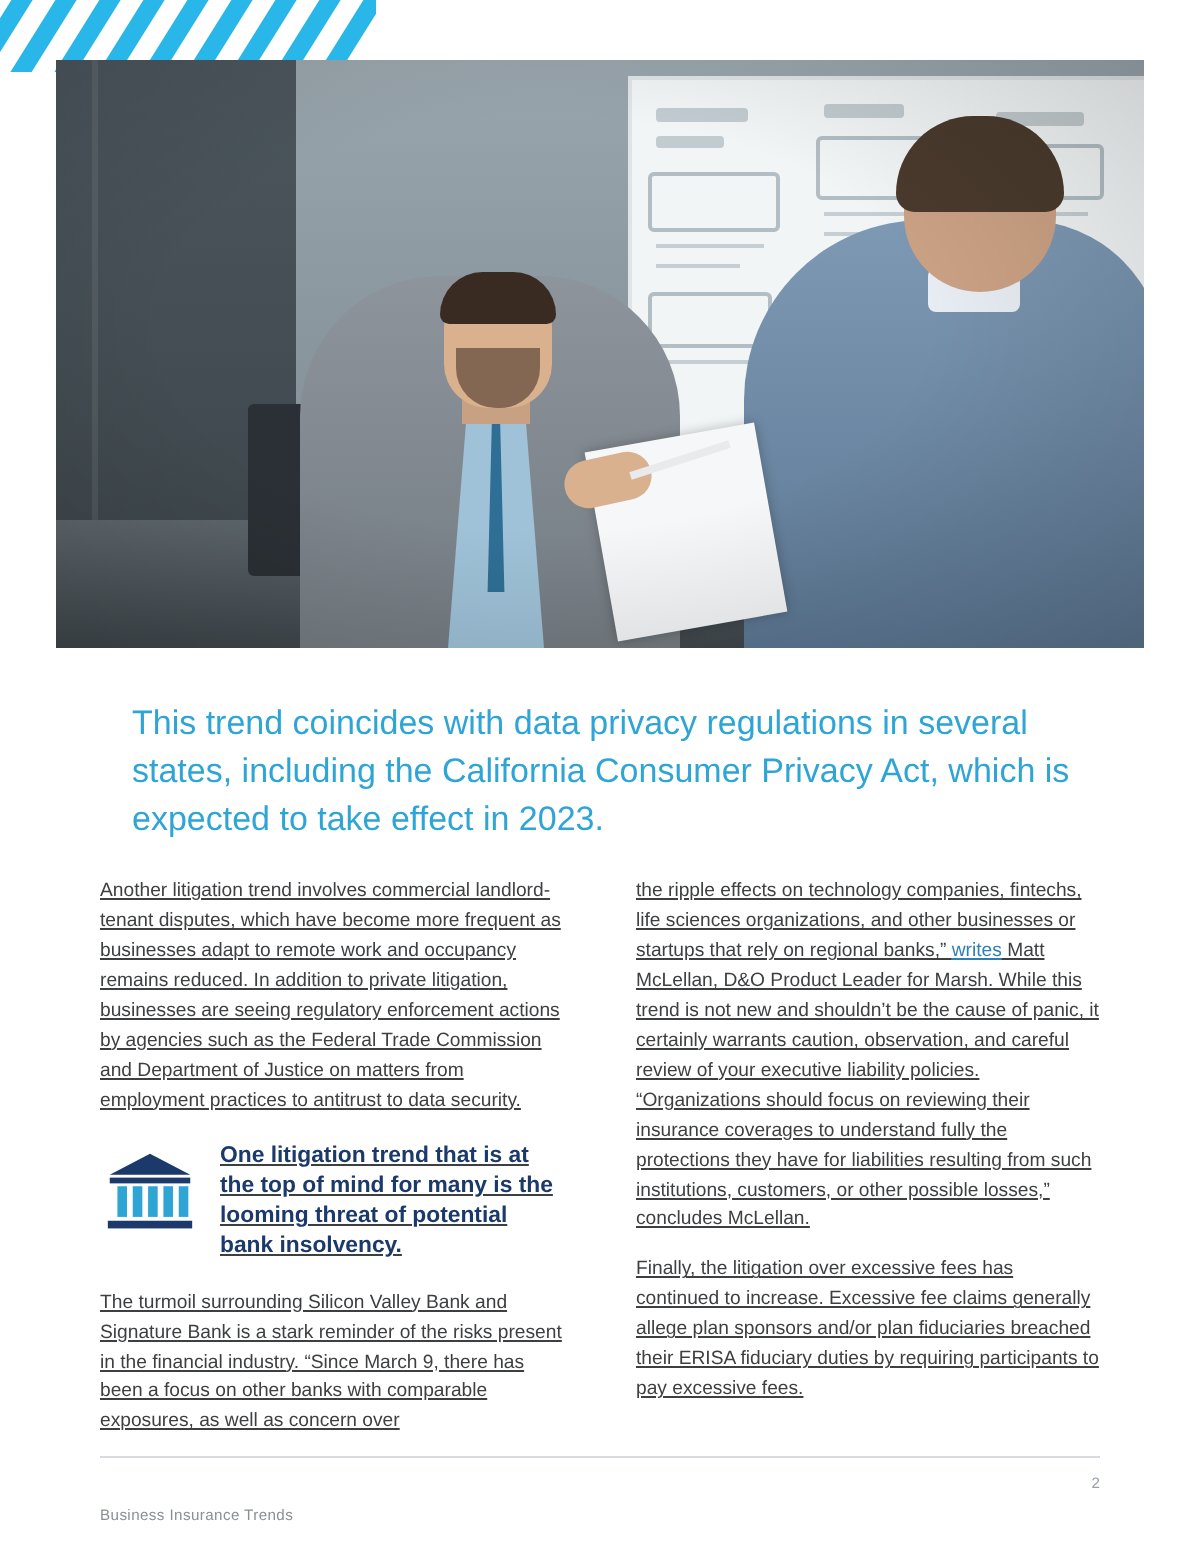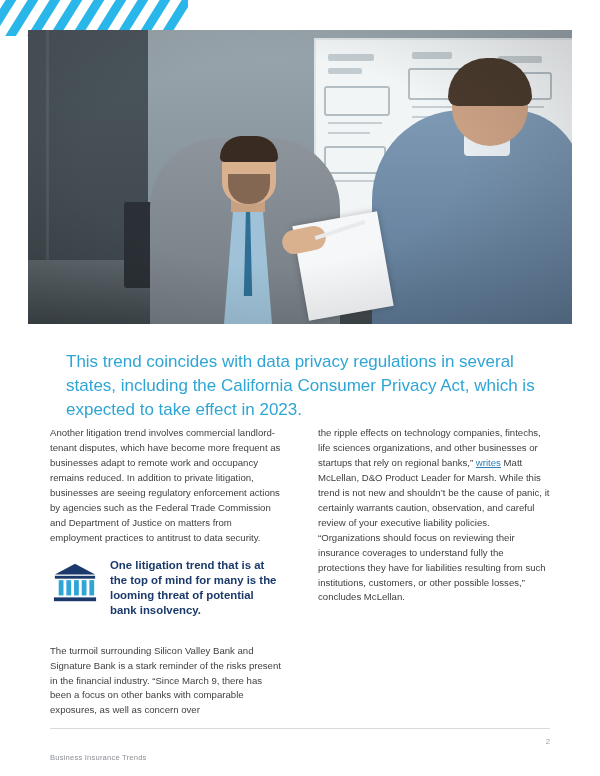--- a/index.html
+++ b/index.html
@@ -276,41 +276,42 @@
   
   .columns {
     position: absolute;
     top: 423px;
     left: 50px;
     width: 500px;
     height: 290px;
   }
   .col {
     position: absolute;
-    top: 3px;
+    top: 16px;
     width: 232px;
     font-size: 9.6px;
     line-height: 1.56;
     color: #3e3f41;
+    text-decoration: underline;
   }
   .col-left { left: 0; }
   .col-right { left: 268px; }
   .col p {
     margin: 0 0 10px 0;
   }
   .col p.tight { margin-bottom: 0; }
   .inline-link {
     color: #2f7fb5;
     text-decoration: underline;
   }
 
   
   .pullquote {
     position: relative;
-    margin: 12px 0 24px 0;
+    margin: 12px 0 12px 0;
     padding-left: 60px;
     min-height: 62px;
   }
   .pq-text {
     font-size: 11.4px;
     line-height: 1.33;
     font-weight: bold;
     color: #1b3a6b;
   }
   .bank-icon {
@@ -437,19 +438,20 @@
         </svg>
       </span>
       <div class="pq-text">One litigation trend that is at the top of mind for many is the looming threat of potential bank insolvency.</div>
     </div>
 
     <p class="tight">The turmoil surrounding Silicon Valley Bank and Signature Bank is a stark reminder of the risks present in the financial industry. “Since March 9, there has been a focus on other banks with comparable exposures, as well as concern over</p>
   </div>
 
   <div class="col col-right">
     <p><span>the ripple effects on technology companies, fintechs, life sciences organizations, and other businesses or startups that rely on regional banks,” </span><a class="inline-link" href="#">writes</a><span> Matt McLellan, D&amp;O Product Leader for Marsh. While this trend is not new and shouldn’t be the cause of panic, it certainly warrants caution, observation, and careful review of your executive liability policies. “Organizations should focus on reviewing their insurance coverages to understand fully the protections they have for liabilities resulting from such institutions, customers, or other possible losses,” concludes McLellan.</span></p>
+    <p>Finally, the litigation over excessive fees has continued to increase. Excessive fee claims generally allege plan sponsors and/or plan fiduciaries breached their ERISA fiduciary duties by requiring participants to pay excessive fees.</p>
   </div>
 
 </div>
 
 <div class="footer-rule"></div>
 <div class="footer-left">Business Insurance Trends</div>
 <div class="footer-right">2</div>
 
 </body></html>

